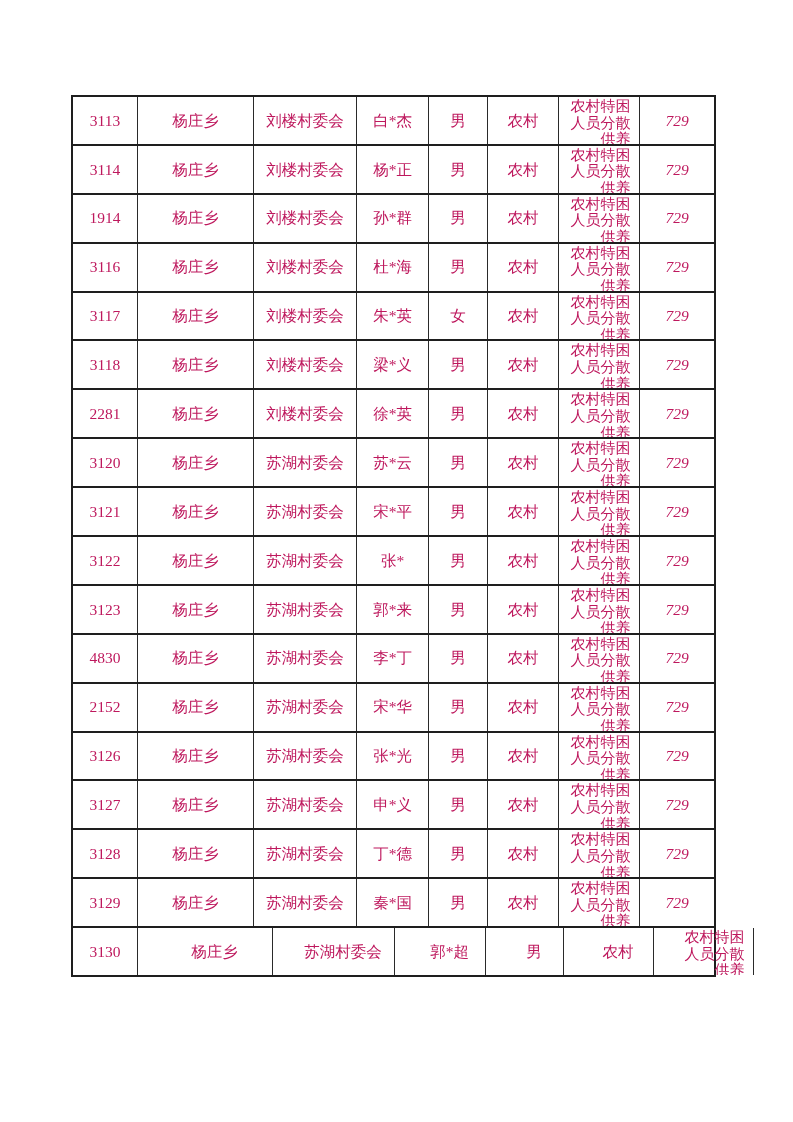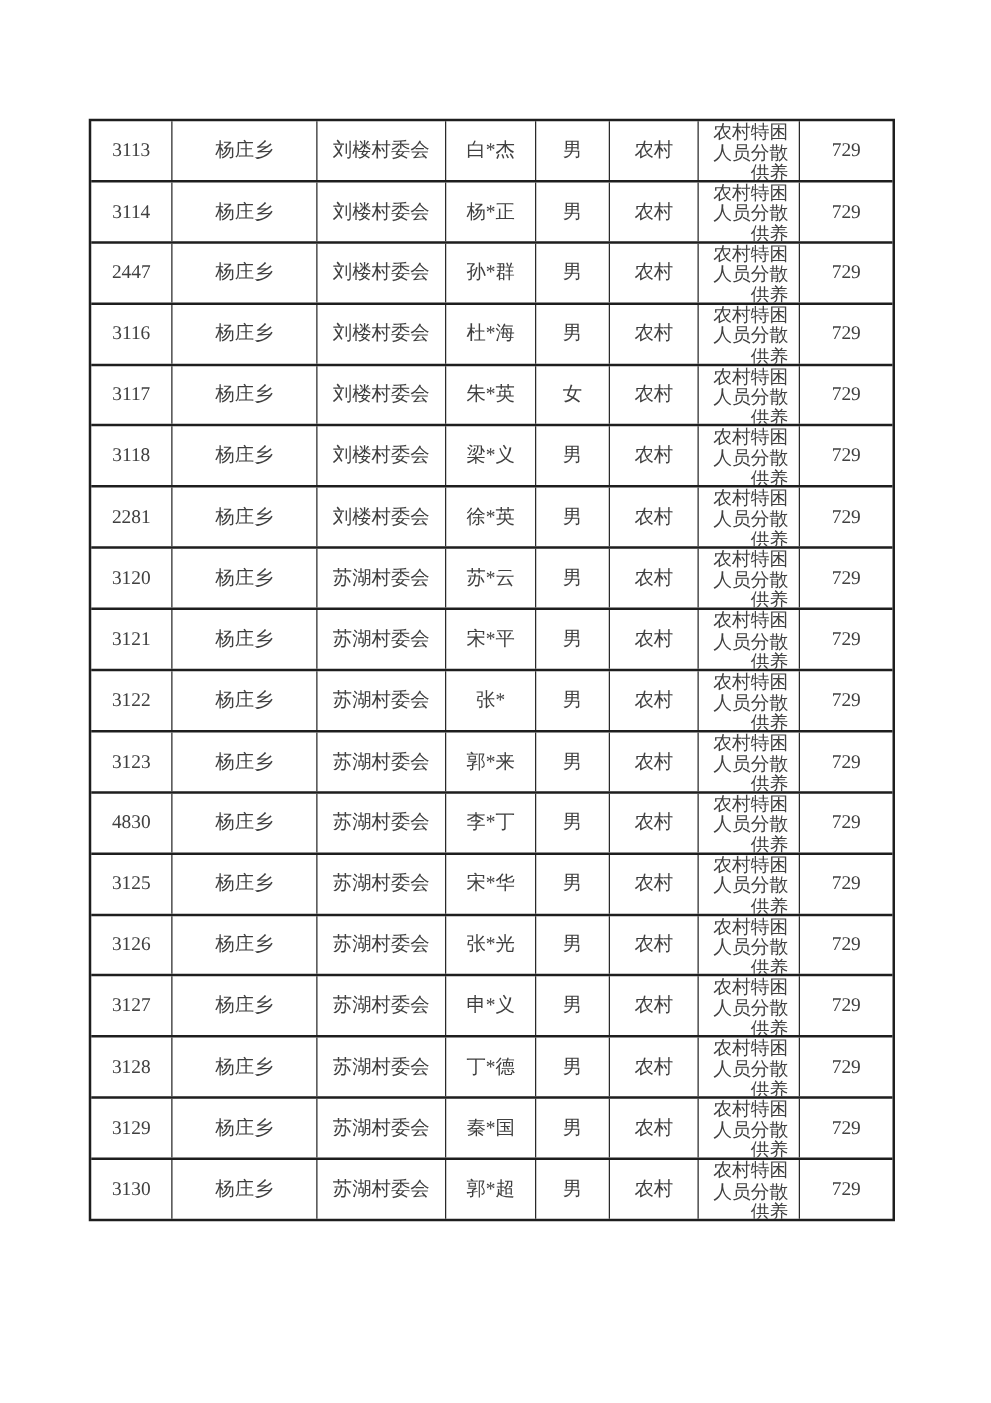--- a/index.html
+++ b/index.html
@@ -7,52 +7,54 @@
     padding: 0;
     background: #ffffff;
   }
   .page {
     position: relative;
     width: 793px;
     height: 1122px;
     background: #ffffff;
     overflow: hidden;
     font-family: "Liberation Serif", "DejaVu Serif", serif;
-    color: #404040;
+    color: #be185d;
   }
   .data-table {
     position: absolute;
     left: 71px;
     top: 95px;
     width: 641px;
     border: 2px solid #1e1e1e;
     background: #ffffff;
   }
   .row {
     display: grid;
     grid-template-columns: 65px 116px 103px 72px 59px 71px 81px 74px;
     height: 46.9px;
     border-bottom: 2px solid #1e1e1e;
   }
   .row:last-child {
     border-bottom: none;
+    gap: 19px;
   }
   .cell {
     box-sizing: border-box;
     display: flex;
     align-items: center;
     justify-content: center;
     overflow: hidden;
     border-right: 1px solid #2a2a2a;
     font-size: 15.5px;
     line-height: 1;
     white-space: nowrap;
   }
   .cell:last-child {
     border-right: none;
+    font-style: italic;
   }
   .c-support {
     align-items: flex-start;
     padding-top: 1px;
     white-space: normal;
   }
   .support-text {
     width: 63px;
     font-size: 15px;
     line-height: 16.6px;
@@ -85,21 +87,21 @@
     <div class="cell c-name">杨*正</div>
     <div class="cell c-gender">男</div>
     <div class="cell c-area">农村</div>
     <div class="cell c-support">
       <div class="support-text">农村特困人员分散供养</div>
     </div>
     <div class="cell c-amount">729</div>
   </div>
 
   <div class="row">
-    <div class="cell c-seq">2447</div>
+    <div class="cell c-seq">1914</div>
     <div class="cell c-township">杨庄乡</div>
     <div class="cell c-village">刘楼村委会</div>
     <div class="cell c-name">孙*群</div>
     <div class="cell c-gender">男</div>
     <div class="cell c-area">农村</div>
     <div class="cell c-support">
       <div class="support-text">农村特困人员分散供养</div>
     </div>
     <div class="cell c-amount">729</div>
   </div>
@@ -215,21 +217,21 @@
     <div class="cell c-name">李*丁</div>
     <div class="cell c-gender">男</div>
     <div class="cell c-area">农村</div>
     <div class="cell c-support">
       <div class="support-text">农村特困人员分散供养</div>
     </div>
     <div class="cell c-amount">729</div>
   </div>
 
   <div class="row">
-    <div class="cell c-seq">3125</div>
+    <div class="cell c-seq">2152</div>
     <div class="cell c-township">杨庄乡</div>
     <div class="cell c-village">苏湖村委会</div>
     <div class="cell c-name">宋*华</div>
     <div class="cell c-gender">男</div>
     <div class="cell c-area">农村</div>
     <div class="cell c-support">
       <div class="support-text">农村特困人员分散供养</div>
     </div>
     <div class="cell c-amount">729</div>
   </div>

